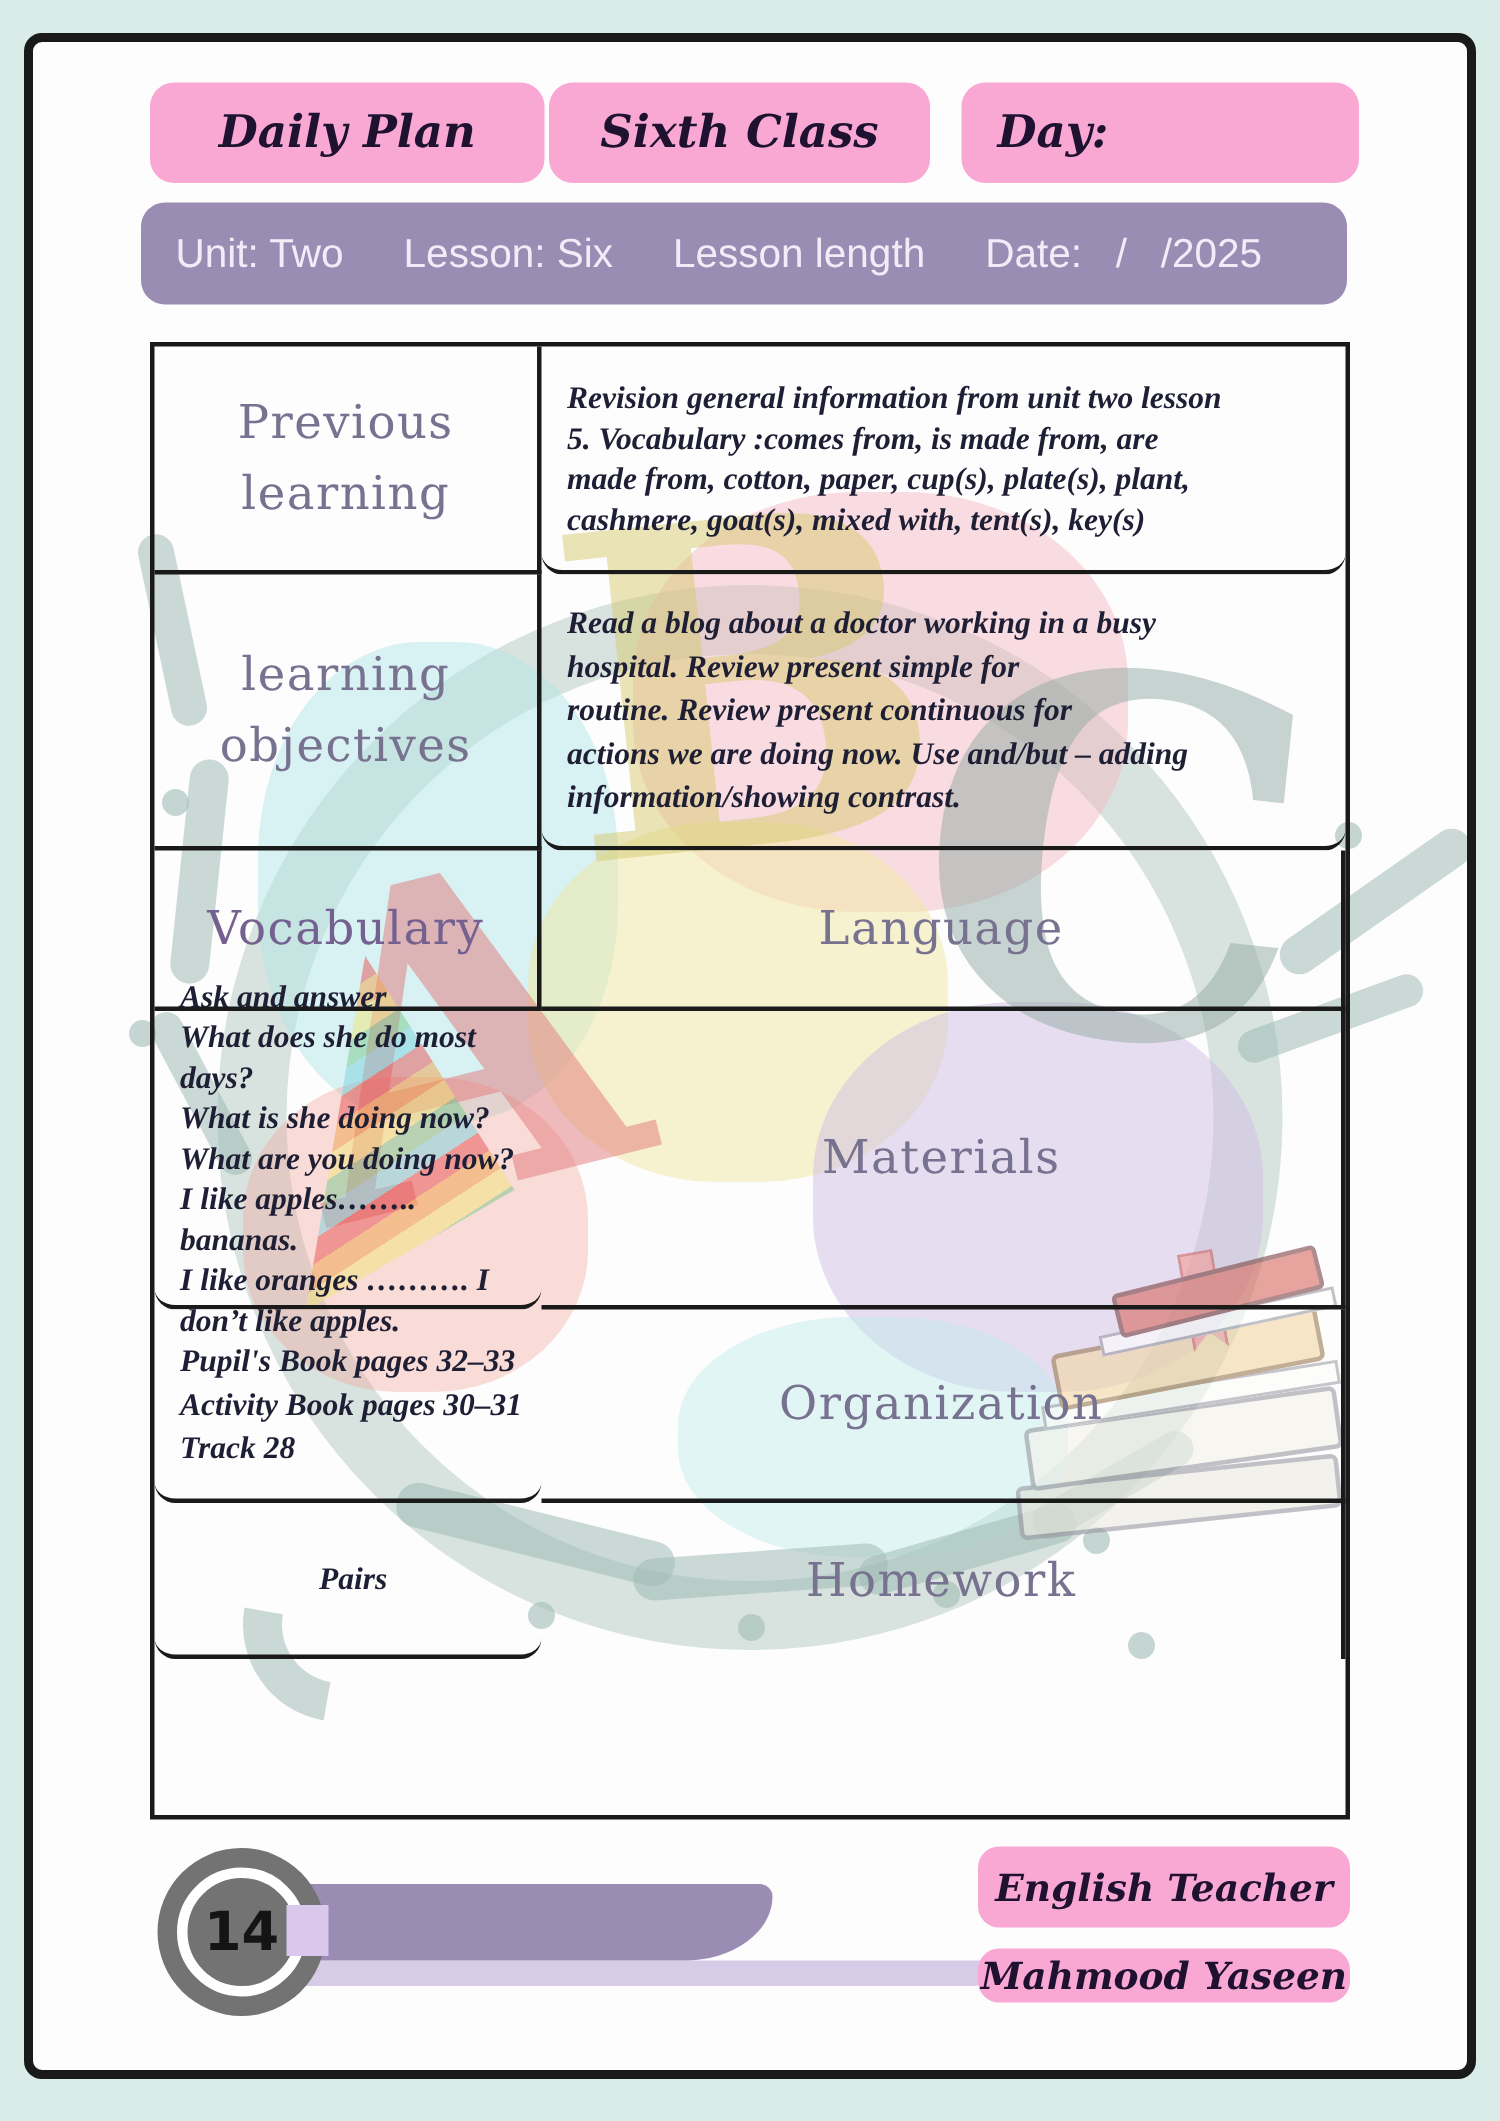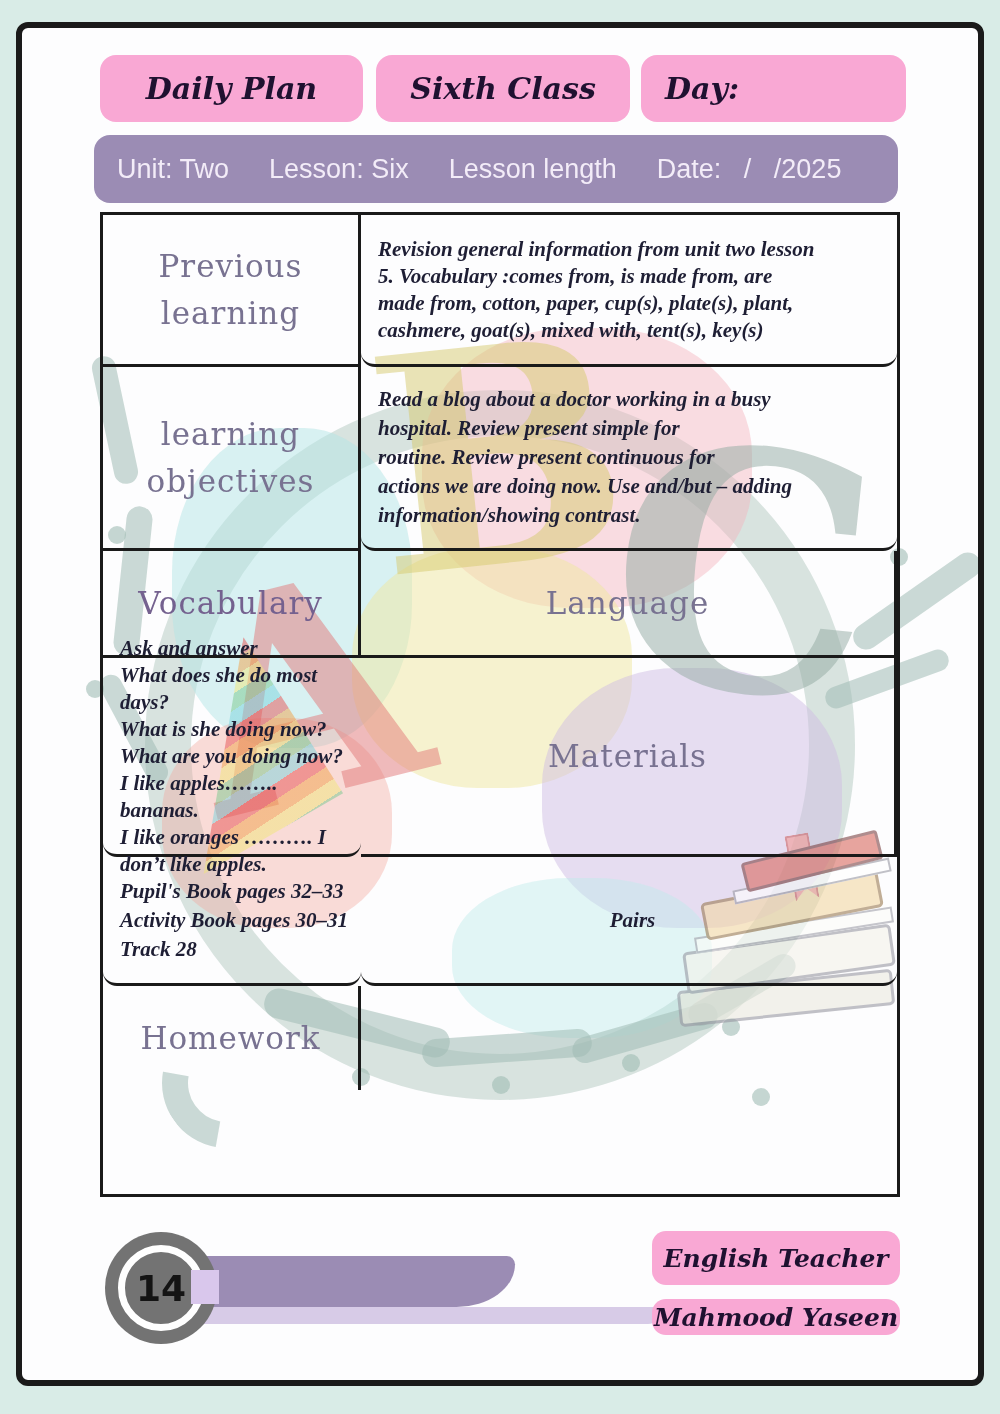--- a/index.html
+++ b/index.html
@@ -46,31 +46,31 @@
   .bk-pg2   { left:22px;  top:94px;  width:200px; height:16px; background:#fcfcf8; border:2px solid #a0a0aa; transform:rotate(-9deg); }
   .bk-wht   { left:12px;  top:110px; width:210px; height:42px; background:#f4f2ea; border:3px solid #9898a2; border-radius:5px; transform:rotate(-8deg); }
   .bk-base  { left:6px;   top:152px; width:216px; height:36px; background:#eceadf; border:3px solid #9898a2; border-radius:5px; transform:rotate(-6deg); }
 
   
   .pill { position:absolute; background:#f9a8d4; border-radius:16px; display:flex; align-items:center;
           font-family:"DejaVu Serif", cursive; font-weight:bold; font-style:italic;
           color:#1f1130; z-index:2; }
   .pill.centered { justify-content:center; }
   .pill-title { left:78px;  top:27px; width:263px; height:67px; font-size:30px; }
-  .pill-class { left:354px; top:27px; width:254px; height:67px; font-size:30px; }
+  .pill-class { left:344px; top:27px; width:254px; height:67px; font-size:30px; }
   .pill-day   { left:619px; top:27px; width:265px; height:67px; font-size:30px; padding-left:24px; }
 
   .info-bar { position:absolute; left:72px; top:107px; width:804px; height:68px; background:#9b8cb4;
               border-radius:16px; display:flex; align-items:center; padding-left:23px; z-index:2;
               font-family:Liberation Sans, sans-serif; font-size:27px; color:#f3ecf8; }
   .info-bar .seg { white-space:pre; }
   .info-bar .seg + .seg { margin-left:40px; }
 
   
-  .lesson-table { position:absolute; left:78px; top:184px; width:800px; height:985px; z-index:1;
+  .lesson-table { position:absolute; left:78px; top:200px; width:800px; height:985px; z-index:1;
                   display:grid; grid-template-columns:258px 1fr;
                   grid-template-rows:152px 184px 107px 199px 129px 104px auto;
                   border:3px solid #1a1a1a; background:transparent; }
   .lt-label { border-right:3px solid #1a1a1a; border-bottom:3px solid #1a1a1a;
               display:flex; align-items:center; justify-content:center; text-align:center;
               font-family:"DejaVu Serif", serif; font-size:31px; color:#787291;
               letter-spacing:1px; white-space:pre-line; line-height:1.5; }
   .lt-label.voc { color:#74618f; }
   .lt-content { border-bottom:3px solid #1a1a1a; display:flex; flex-direction:column; justify-content:center;
                 padding:8px 10px 8px 17px; font-family:"Liberation Serif", serif;
@@ -178,20 +178,21 @@
 What is she doing now?
 What are you doing now?
 I like apples…….. bananas.
 I like oranges ………. I don’t like apples.</div>
 
       <div class="lt-label">Materials</div>
       <div class="lt-content lh29">Pupil's Book pages 32–33
 Activity Book pages 30–31
 Track 28</div>
 
+      <div class="lt-label">Organization</div>
       <div class="lt-content center">Pairs</div>
 
       <div class="lt-label last">Homework</div>
       <div class="lt-content last"></div>
     </div>
 
     <div class="strip"></div>
     <div class="banner"></div>
     <div class="page-badge">
       <span class="page-num">14</span>

